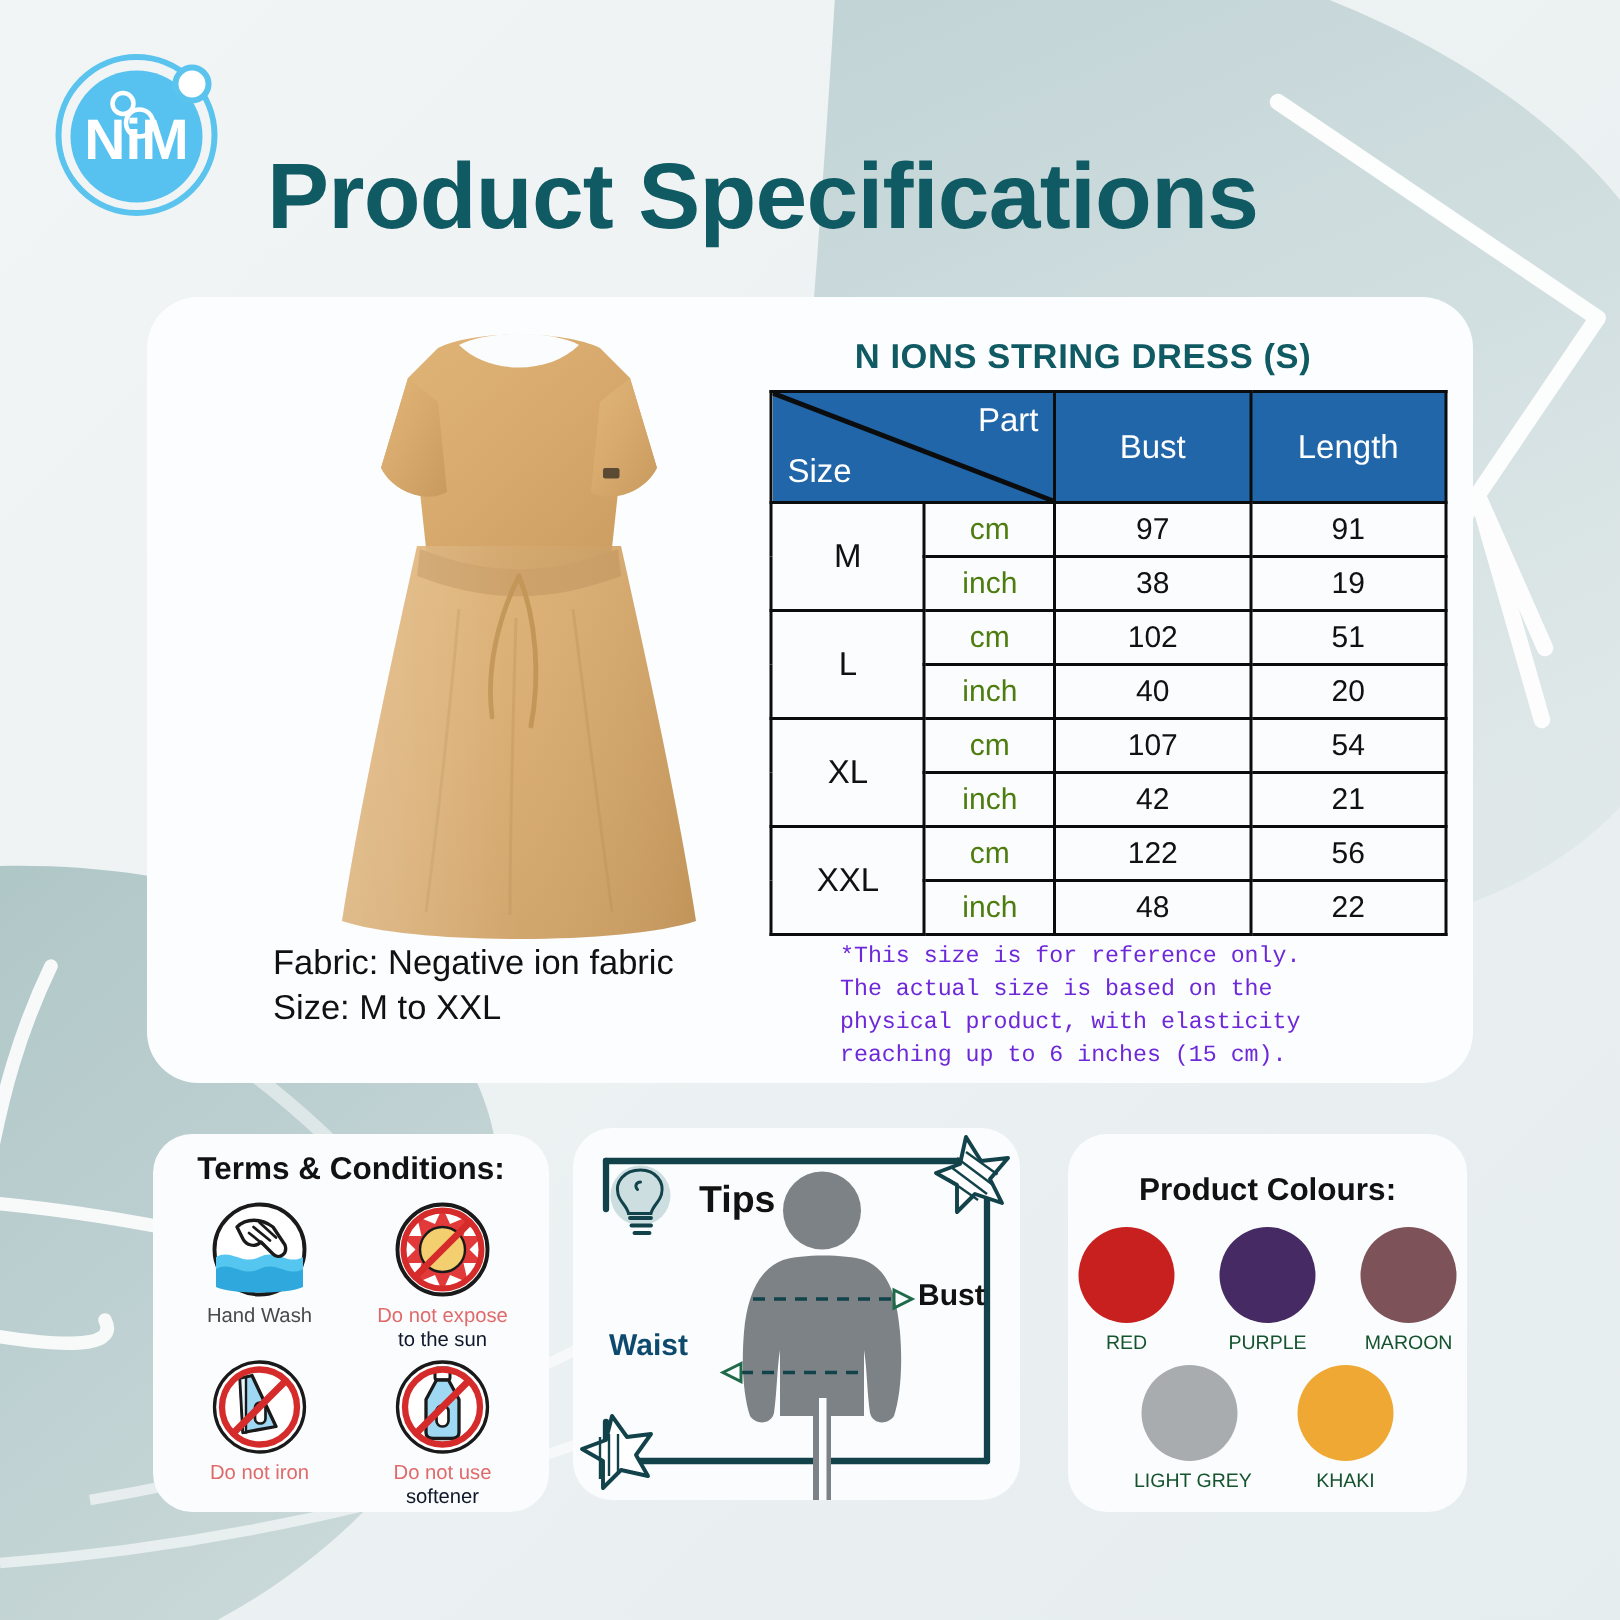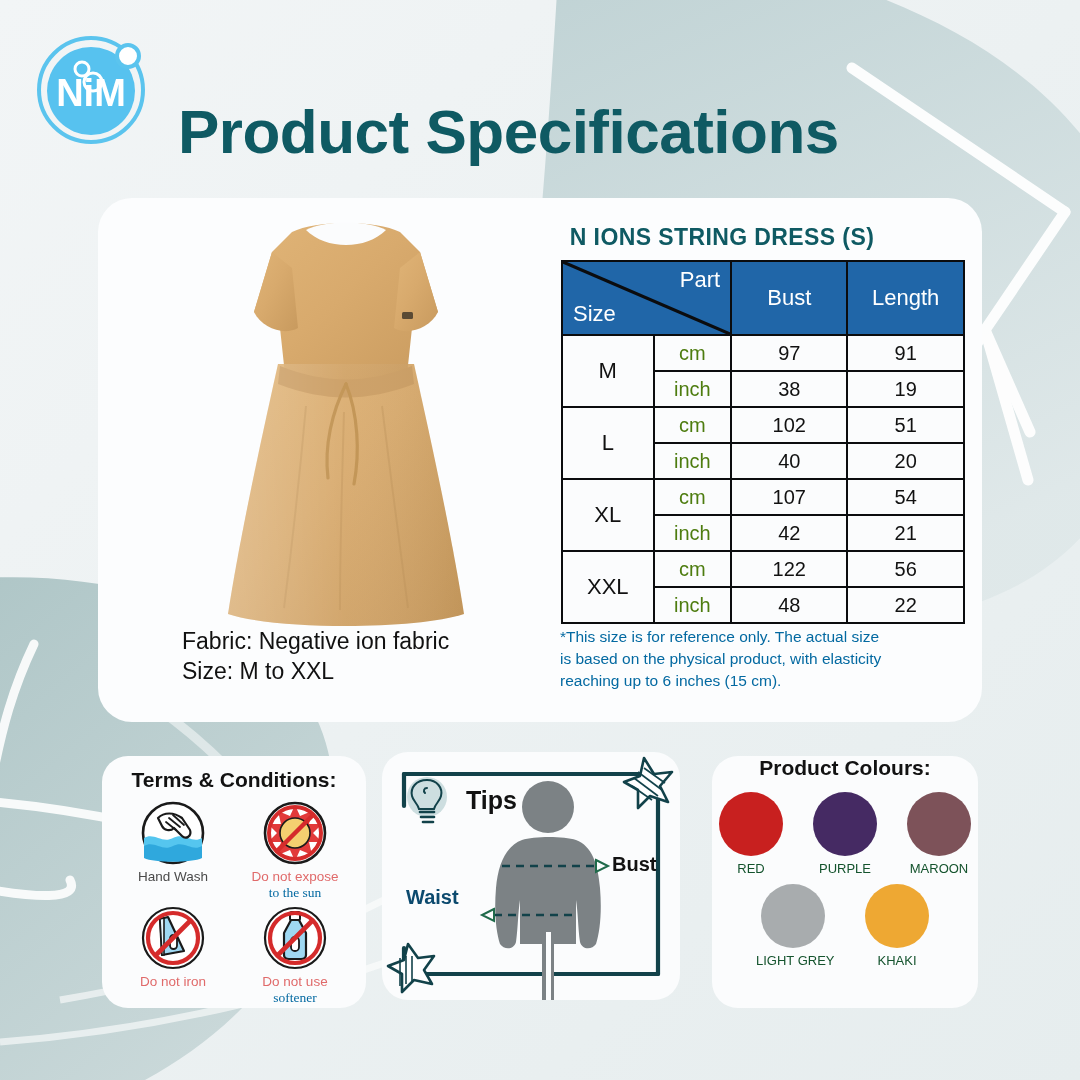--- a/index.html
+++ b/index.html
@@ -38,59 +38,58 @@
   }
 
   
   .table-title {
     position: absolute; left: 404px; top: 26px; width: 440px;
     text-align: center; font-size: 23px; font-weight: bold;
     color: #0f5a63; letter-spacing: .4px;
   }
   .sizetable {
     position: absolute; left: 415px; top: 62px;
-    width: 404px; border-collapse: collapse;
+    width: 452px; border-collapse: collapse;
     background: #fbfcfd;
-    margin-left: 48px;
   }
   .sizetable td, .sizetable th { border: 2.5px solid #0b0c0e; }
   .sizetable .hdr { background: #2066a8; color: #ffffff; font-size: 22px; font-weight: normal; height: 74px; }
   .corner-cell { position: relative; padding: 0; width: 92px; }
   .corner-cell .diag {
     position: absolute; inset: 0; width: 100%; height: 100%;
   }
   .corner-cell .lbl-size { position: absolute; left: 10px; bottom: 7px; font-size: 22px; color: #fff; }
   .corner-cell .lbl-part { position: absolute; right: 10px; top: 5px; font-size: 22px; color: #fff; }
   .sizetable .size-col { width: 92px; text-align: center; font-size: 22px; color: #111; }
   .sizetable .unit-col { width: 78px; text-align: center; font-size: 20px; color: #4d7c0f; height: 36px; }
   .sizetable .val-col { text-align: center; font-size: 20px; color: #111; width: 117px; }
   .disclaimer {
     position: absolute; left: 462px; top: 428px; width: 330px;
-    font-size: 15.5px; line-height: 1.42; color: #0369a1;
+    font-size: 15.5px; line-height: 1.42; color: #6d28d9; font-family: Liberation Mono, monospace;
   }
 
   
   .panel { position: absolute; border-radius: 26px; background: #fbfcfd; z-index: 3; }
   .panel-terms  { left: 102px; top: 756px; width: 264px; height: 252px; }
   .panel-tips   { left: 382px; top: 752px; width: 298px; height: 248px; }
   .panel-colors { left: 712px; top: 756px; width: 266px; height: 252px; }
 
   .panel-head { text-align: center; font-size: 21px; font-weight: bold; color: #121212; }
   .panel-terms .panel-head { margin-top: 12px; }
-  .panel-colors .panel-head { }
+  .panel-colors .panel-head { margin-top: 26px; }
 
   .care-grid {
     display: grid; grid-template-columns: 1fr 1fr;
     row-gap: 4px; margin-top: 8px; padding: 0 10px;
   }
   .care-item { text-align: center; }
   .care-item .care-ico { display: block; margin: 0 auto; }
   .care-item .care-lbl { display: block; font-size: 13.5px; line-height: 1.18; margin-top: 3px; color: #4a4a4a; text-align: center; }
   .care-item .care-lbl.warn { color: #e06a6a; }
-  .care-item .care-lbl .plain { color: #0369a1; font-family: Liberation Serif, serif; }
+  .care-item .care-lbl .plain { color: #0f172a; }
 
   
   .tips-inner { position: relative; width: 100%; height: 100%; }
   .tips-label {
     position: absolute; left: 84px; top: 34px;
     font-size: 25px; font-weight: bold; color: #121212;
   }
 
   
   .color-row { display: flex; justify-content: center; gap: 20px; margin-top: 12px; }

